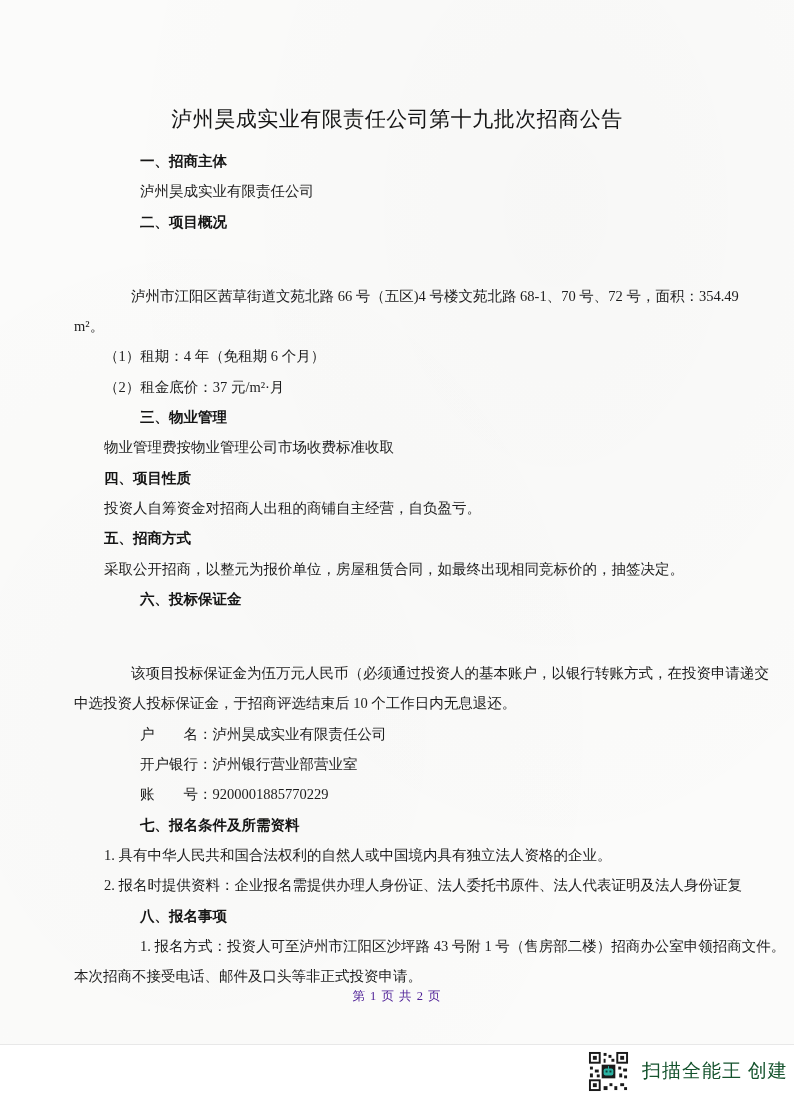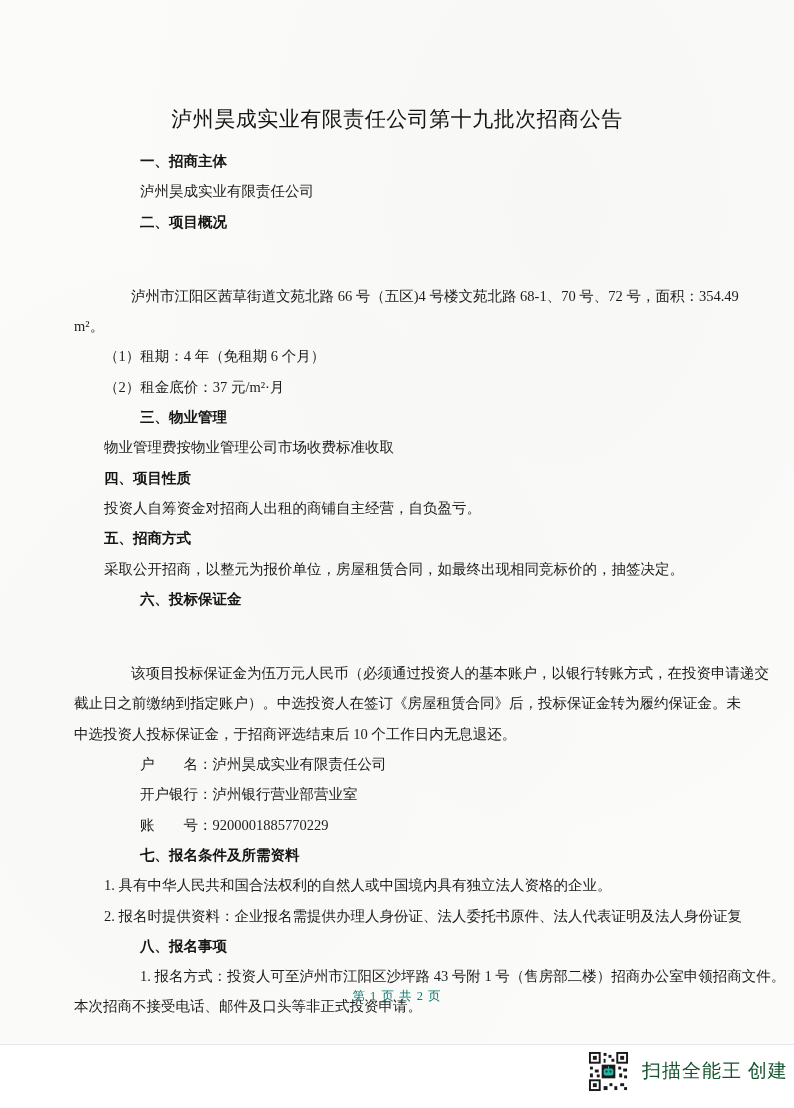--- a/index.html
+++ b/index.html
@@ -21,21 +21,21 @@
   }
   .body-lines{position:absolute;left:74px;top:146px;width:700px;}
   .ln{height:30.3px;line-height:30.3px;font-size:14.5px;white-space:nowrap;}
   .h{font-weight:700;color:#151515;}
   .i0{margin-left:0;}
   .i2{margin-left:30px;}
   .i2b{margin-left:66px;}
   .i4{margin-left:57px;margin-top:44px;}
   .page-footer{
     position:absolute;left:0;top:988px;width:794px;text-align:center;
-    font-size:12.5px;letter-spacing:1px;color:#0f766e;
+    font-size:12.5px;letter-spacing:1px;color:#4c1d95;
   }
   .scan-edge{
     position:absolute;left:0;top:1044px;width:794px;height:1px;
     background:rgba(0,0,0,0.09);
   }
   .watermark{
     position:absolute;left:588px;top:1048px;height:46px;
     display:flex;align-items:center;gap:13px;
   }
   .qr{width:41px;height:41px;display:block;}
@@ -61,21 +61,20 @@
     <div class="ln i2">（1）租期：4 年（免租期 6 个月）</div>
     <div class="ln i2">（2）租金底价：37 元/m²·月</div>
     <div class="ln h i2b">三、物业管理</div>
     <div class="ln i2">物业管理费按物业管理公司市场收费标准收取</div>
     <div class="ln h i2">四、项目性质</div>
     <div class="ln i2">投资人自筹资金对招商人出租的商铺自主经营，自负盈亏。</div>
     <div class="ln h i2">五、招商方式</div>
     <div class="ln i2">采取公开招商，以整元为报价单位，房屋租赁合同，如最终出现相同竞标价的，抽签决定。</div>
     <div class="ln h i2b">六、投标保证金</div>
     <div class="ln i4">该项目投标保证金为伍万元人民币（必须通过投资人的基本账户，以银行转账方式，在投资申请递交</div>
-    <div class="ln i0">截止日之前缴纳到指定账户）。中选投资人在签订《房屋租赁合同》后，投标保证金转为履约保证金。未</div>
     <div class="ln i0">中选投资人投标保证金，于招商评选结束后 10 个工作日内无息退还。</div>
     <div class="ln i2b">户　　名：泸州昊成实业有限责任公司</div>
     <div class="ln i2b">开户银行：泸州银行营业部营业室</div>
     <div class="ln i2b">账　　号：9200001885770229</div>
     <div class="ln h i2b">七、报名条件及所需资料</div>
     <div class="ln i2">1. 具有中华人民共和国合法权利的自然人或中国境内具有独立法人资格的企业。</div>
     <div class="ln i2">2. 报名时提供资料：企业报名需提供办理人身份证、法人委托书原件、法人代表证明及法人身份证复</div>
     <div class="ln h i2b">八、报名事项</div>
     <div class="ln i2b">1. 报名方式：投资人可至泸州市江阳区沙坪路 43 号附 1 号（售房部二楼）招商办公室申领招商文件。</div>
     <div class="ln i0">本次招商不接受电话、邮件及口头等非正式投资申请。</div>

